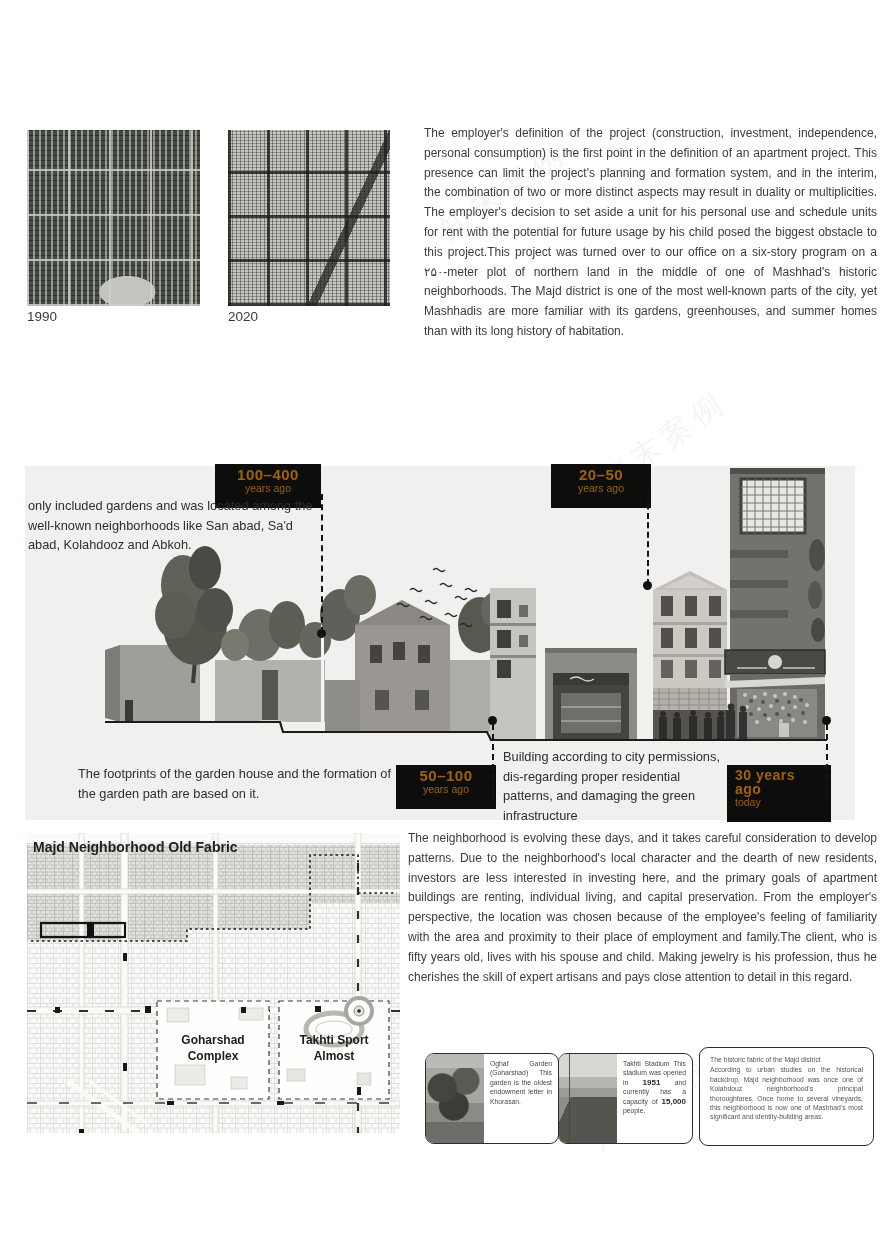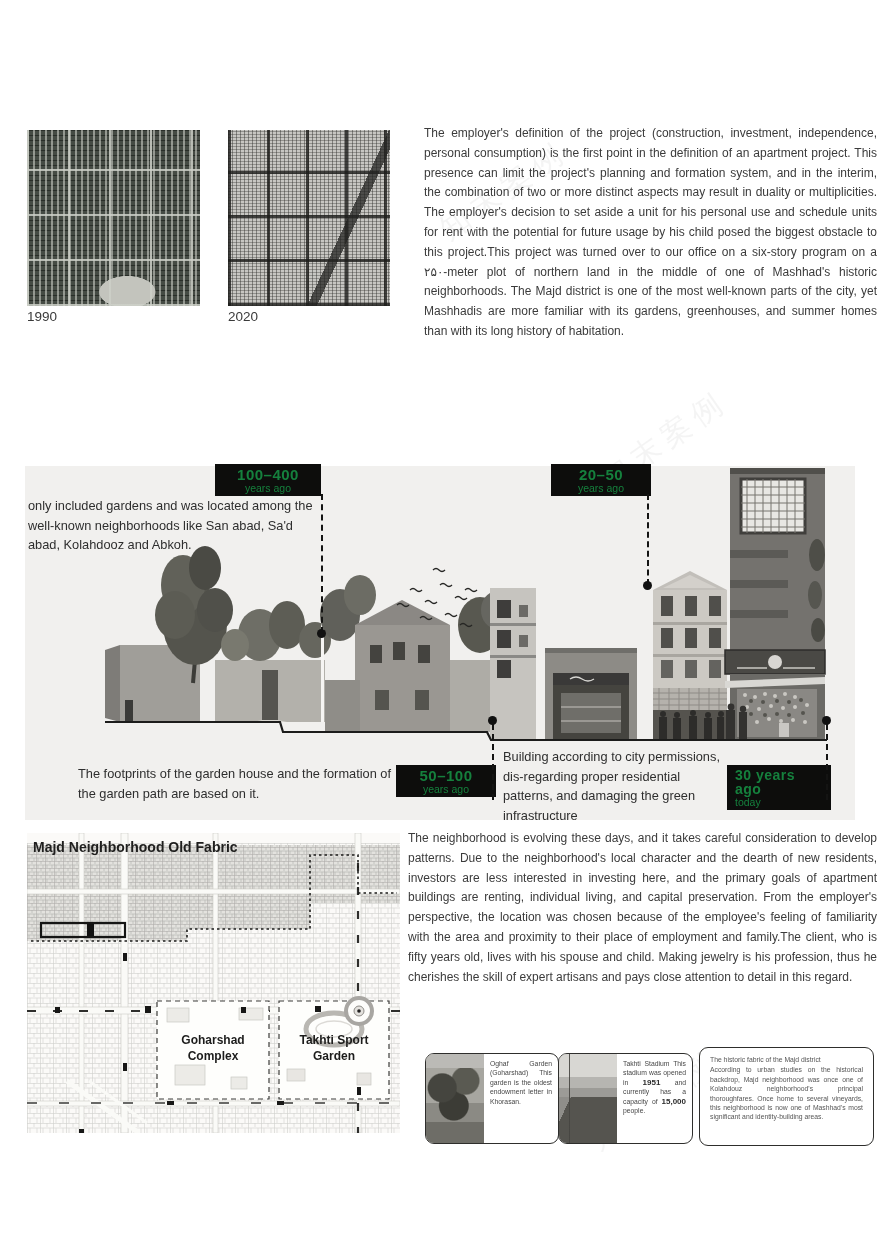--- a/index.html
+++ b/index.html
@@ -30,21 +30,21 @@
   .sat-year{position:absolute;top:309px;font-size:13.5px;color:#3a3a3a;}
   .y1990{left:27px;} .y2020{left:228px;}
 
   
   .para{position:absolute;text-align:justify;font-size:12px;line-height:19.8px;color:#3b3b3b;}
   .para-top{left:424px;top:124px;width:453px;}
   .para-bottom{left:408px;top:829px;width:469px;}
 
   
   .band{position:absolute;left:25px;top:466px;width:830px;height:354px;background:#f1f0ee;}
-  .tl-label{position:absolute;background:#0d0d0c;color:#15803d;padding:3px 8px 2px 8px;
+  .tl-label{position:absolute;background:#0d0d0c;color:#a16207;padding:3px 8px 14px 8px;
             text-align:center;line-height:1;}
   .tl-range{font-size:15px;font-weight:bold;letter-spacing:.5px;display:block;}
   .tl-sub{font-size:10.5px;display:block;margin-top:1px;}
   .lblA{left:215px;top:464px;width:90px;}
   .lblB{left:551px;top:464px;width:84px;}
   .lblC{left:396px;top:765px;width:84px;}
   .lblD{left:727px;top:765px;width:88px;text-align:left;}
   .tl-note{position:absolute;font-size:12.8px;line-height:19.6px;color:#2e2e2e;}
   .noteA{left:28px;top:496px;width:288px;}
   .noteB{left:332px;top:498px;width:292px;}
@@ -362,21 +362,21 @@
       </g>
     </svg>
   </div>
   <div class="map-title">Majd Neighborhood Old Fabric</div>
   <div class="plot-label lbl-goharshad">
     <span>Goharshad</span><br>
     <span>Complex</span>
   </div>
   <div class="plot-label lbl-takhti">
     <span>Takhti Sport</span><br>
-    <span>Garden</span>
+    <span>Almost</span>
   </div>
 
   <div class="para para-bottom">The neighborhood is evolving these days, and it takes careful consideration to develop patterns. Due to the neighborhood's local character and the dearth of new residents, investors are less interested in investing here, and the primary goals of apartment buildings are renting, individual living, and capital preservation. From the employer's perspective, the location was chosen because of the employee's feeling of familiarity with the area and proximity to their place of employment and family.The client, who is fifty years old, lives with his spouse and child. Making jewelry is his profession, thus he cherishes the skill of expert artisans and pays close attention to detail in this regard.</div>
 
   <div class="card card1">
     <div class="card-img img-garden"></div>
     <div class="card-text">Oghaf Garden (Goharshad) This garden is the oldest endowment letter in Khorasan.</div>
   </div>
   <div class="card card2">
     <div class="card-img img-stadium"></div>

